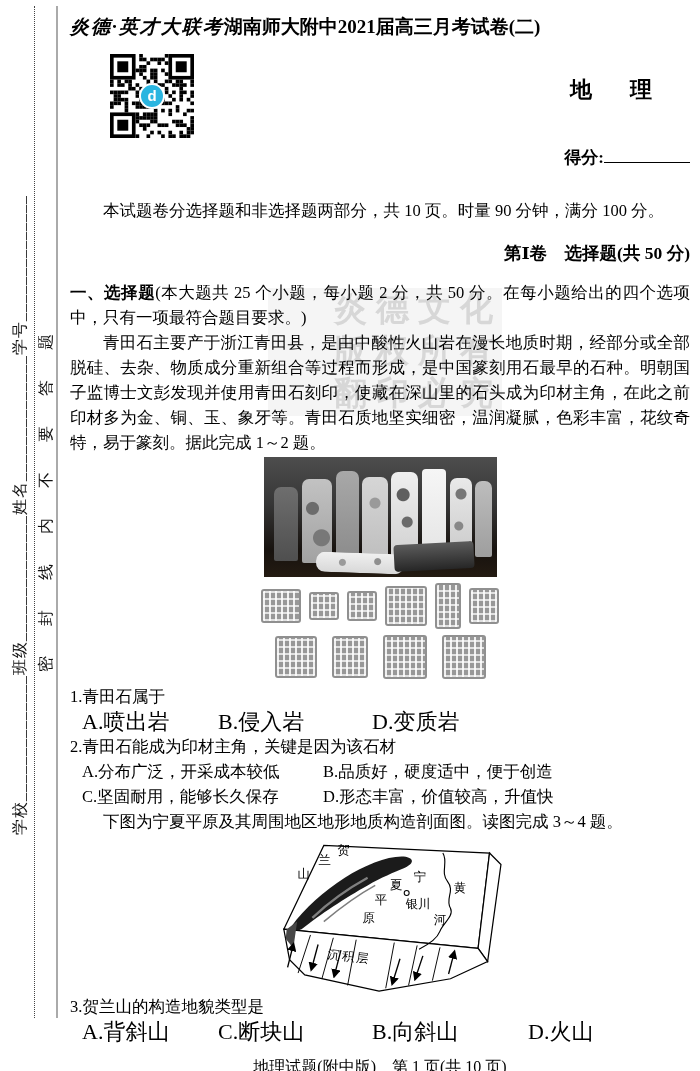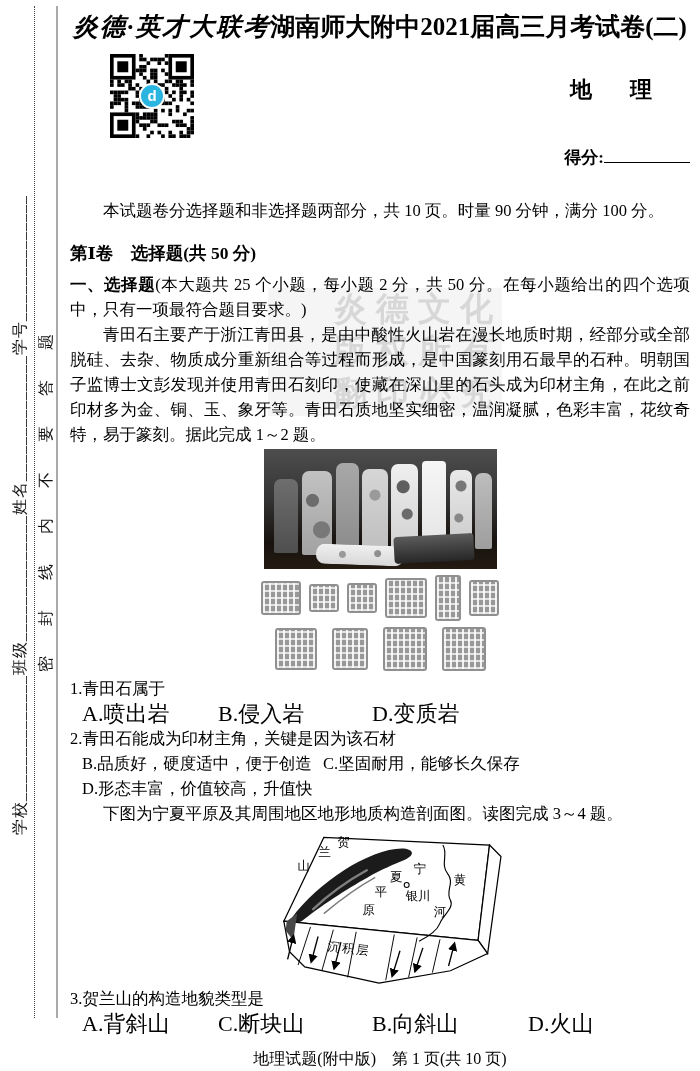--- a/index.html
+++ b/index.html
@@ -21,38 +21,38 @@
     transform:rotate(-90deg);font-size:16px;letter-spacing:30px;white-space:nowrap;text-align:center;color:#111;
   }
   
   .watermark{
     position:absolute;left:268px;top:288px;width:234px;height:128px;z-index:0;
     background:rgba(242,242,242,.75);text-align:right;
   }
   .watermark div{font-size:33px;line-height:42px;color:#d7d7d7;letter-spacing:9px;font-weight:bold;}
   
   .main{position:relative;z-index:1;margin-left:70px;width:620px;}
-  .hdr{margin:14px 0 0;text-align:center;font-size:25px;line-height:26px;font-weight:bold;white-space:nowrap;}
+  .hdr{margin:14px 0 0;text-align:left;font-size:19px;line-height:26px;font-weight:bold;white-space:nowrap;}
   .hdr .callig{font-style:italic;font-weight:900;letter-spacing:2px;}
   .title-block{position:relative;height:100px;}
   .subject{
     text-align:right;line-height:100px;font-size:22px;font-weight:bold;letter-spacing:38px;text-indent:38px;
   }
   
   .qr{position:absolute;left:40px;top:14px;width:84px;height:84px;background:#fff;}
   .qr svg{display:block;}
   .qr-logo{
     position:absolute;left:29px;top:29px;width:22px;height:22px;border-radius:50%;
     background:#2ab5e0;border:2px solid #fff;color:#fff;
     font:bold 15px/22px "Liberation Sans",sans-serif;text-align:center;
   }
   .score-row{margin-top:6px;height:22px;text-align:right;font-size:17px;font-weight:bold;}
   .score-blank{display:inline-block;width:86px;height:15px;border-bottom:1.5px solid #000;}
   .intro{margin:30px 0 0;font-size:16.5px;line-height:25px;text-indent:2em;}
-  .sec-title{margin:17px 0 6px;text-align:left;font-size:17.5px;line-height:26px;font-weight:bold;}
+  .sec-title{margin:17px 0 14px;text-align:right;font-size:17.5px;line-height:26px;font-weight:bold;}
   p.block{margin:0;font-size:16.5px;line-height:25px;text-align:justify;}
   .instr{margin-top:12px;}
   .instr b{font-family:"Liberation Sans","DejaVu Sans",sans-serif;font-size:16.5px;}
   .indent{text-indent:2em;}
   
   .photo{
     position:relative;width:233px;height:120px;margin:2px auto 0;overflow:hidden;
     background:linear-gradient(180deg,#4d4d4d 0%,#353535 40%,#17120e 78%,#241b12 100%);
   }
   .seal{position:absolute;border-radius:7px 7px 2px 2px;}
@@ -354,20 +354,21 @@
 
   <p class="qline" style="margin-top:5px;"><span>1.</span><span>青田石属于</span></p>
   <div class="q1opts">
     <span>A.喷出岩</span>
     <span>B.侵入岩</span>
     <span>D.变质岩</span>
   </div>
 
   <p class="qline"><span>2.</span><span>青田石能成为印材主角，关键是因为该石材</span></p>
   <div class="q2opts">
+    <span>A.分布广泛，开采成本较低</span>
     <span>B.品质好，硬度适中，便于创造</span>
     <span>C.坚固耐用，能够长久保存</span>
     <span>D.形态丰富，价值较高，升值快</span>
   </div>
 
   <p class="block indent">下图为宁夏平原及其周围地区地形地质构造剖面图。读图完成 3～4 题。</p>
 
   <svg class="diagram" width="262" height="160" viewBox="0 0 262 168">
     <defs>
       <marker id="ah" markerWidth="7" markerHeight="7" refX="5" refY="3.5" orient="auto">

